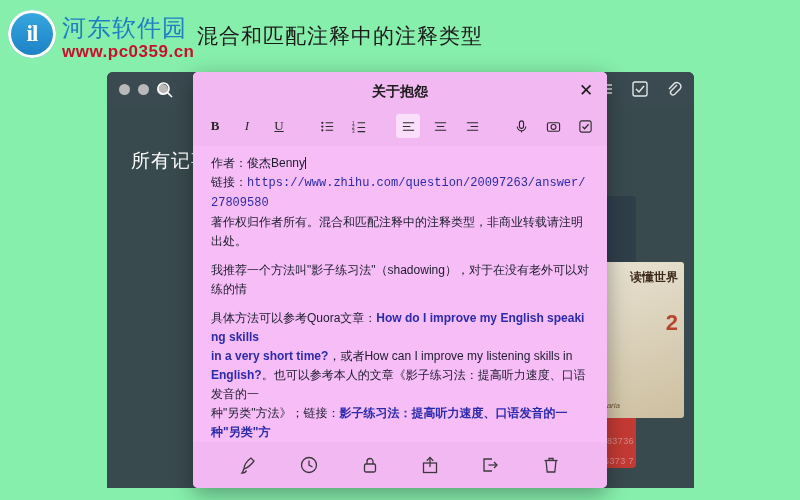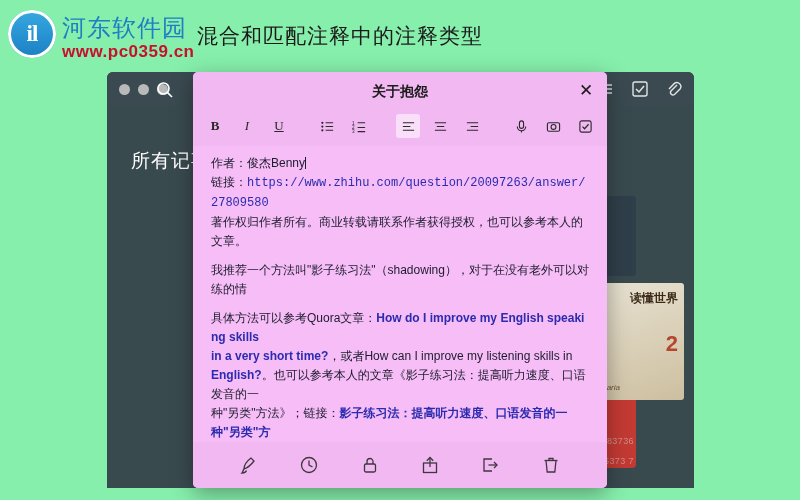--- a/index.html
+++ b/index.html
@@ -205,23 +205,23 @@
   .card-b { left: 125px; top: 185px; background: #3a5a58; }
   .card-c { left: 125px; top: 282px; background: #4a6f6b; }
 
   .card-r1 { right: 58px; top: 90px; background: #2f3f4a; }
   .card-r2 { right: 58px; top: 185px; background: #b8342f; }
   .card-r3 { right: 58px; top: 282px; background: #c33a33; }
 
   .poster {
     position: absolute;
     right: 10px;
-    top: 177px;
+    top: 156px;
     width: 92px;
-    height: 117px;
+    height: 156px;
     background: linear-gradient(160deg, #e8e2d2 0%, #cdbfa0 100%);
     border-radius: 3px;
     color: #3b2a18;
     font-size: 9px;
     overflow: hidden;
   }
   .poster .p-t {
     position: absolute;
     right: 6px;
     top: 8px;
@@ -546,21 +546,21 @@
               <rect x="2" y="2" width="12" height="12" rx="2" fill="none" stroke="#2a2a2a" stroke-width="1.2"></rect>
               <polyline points="4.8,8.2 7,10.4 11.3,5.6" fill="none" stroke="#2a2a2a" stroke-width="1.3"></polyline>
             </svg>
         </div>
       </div>
     </div>
 
     <div class="editor">
       <div class="ed-line"><span>作者：俊杰Benny</span><span class="caret"></span></div>
       <div class="ed-line"><span>链接：</span><span class="ed-link">https://www.zhihu.com/question/20097263/answer/27809580</span></div>
-      <div class="ed-line">著作权归作者所有。商业转载请联系作者获得授权，也可以参考本人的文章。</div>
+      <div class="ed-line">著作权归作者所有。混合和匹配注释中的注释类型，非商业转载请注明出处。</div>
       <div class="ed-gap"></div>
       <div class="ed-line">我推荐一个方法叫"影子练习法"（shadowing），对于在没有老外可以对练的情</div>
       <div class="ed-gap"></div>
       <div class="ed-line"><span>具体方法可以参考Quora文章：</span><span class="ed-bold-link">How do I improve my English speaking skills</span></div>
       <div class="ed-line"><span class="ed-bold-link">in a very short time?</span><span>，或者How can I improve my listening skills in</span></div>
       <div class="ed-line"><span class="ed-bold-link">English?</span><span>。也可以参考本人的文章《影子练习法：提高听力速度、口语发音的一</span></div>
       <div class="ed-line"><span>种"另类"方法》；链接：</span><span class="ed-bold-link">影子练习法：提高听力速度、口语发音的一种"另类"方</span></div>
 
     </div>
 

